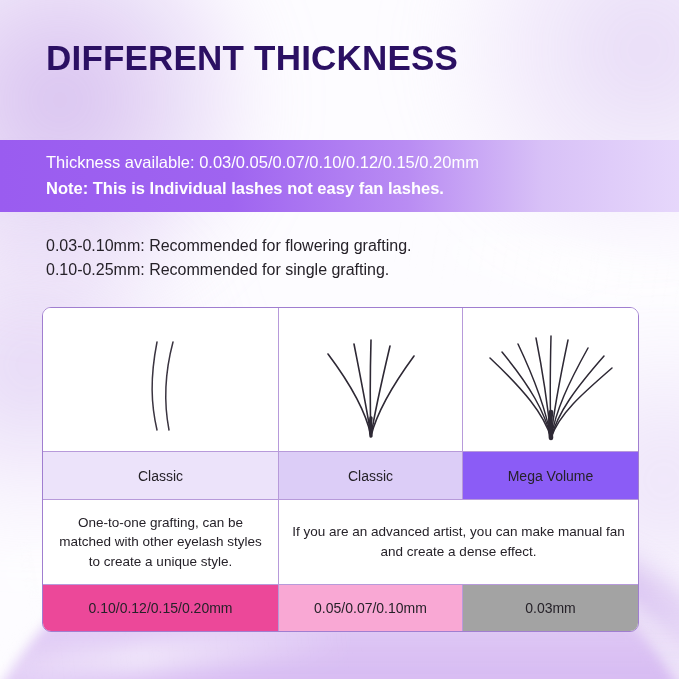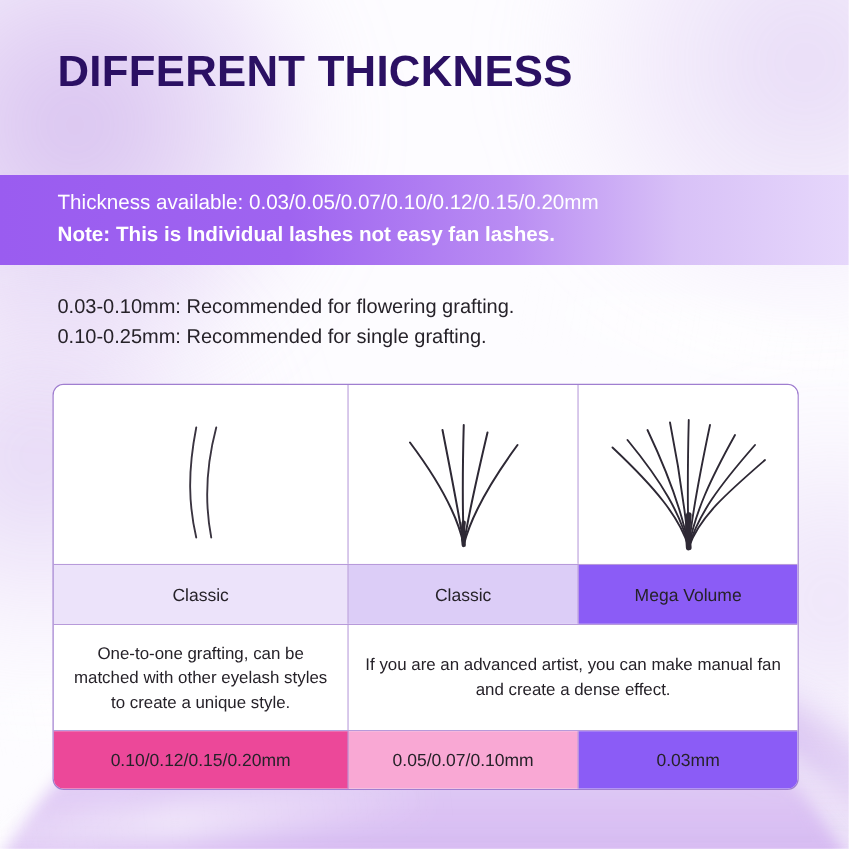--- a/index.html
+++ b/index.html
@@ -71,21 +71,21 @@
 
   .row-art .cell{height:143px;background:#ffffff;padding:4px 0;}
   .row-lbl .cell{height:47px;font-size:14px;}
   .lbl-1{background:#ece3fa;}
   .lbl-2{background:#dccdf7;}
   .lbl-3{background:#8b5cf6;}
   .row-desc .cell{height:84px;background:#ffffff;padding:0 12px;line-height:1.45;}
   .row-spec .cell{height:46px;font-size:14px;}
   .spec-1{background:#ec4899;}
   .spec-2{background:#f9a8d4;}
-  .spec-3{background:#8b5cf6;}
+  .spec-3{background:#a3a3a3;}
 
   svg{display:block;}
 </style>
 </head>
 <body>
 
 <div id="bg">
   <div class="bg-base"></div>
   <div class="haze haze-tl"></div>
   <div class="haze haze-tr"></div>

